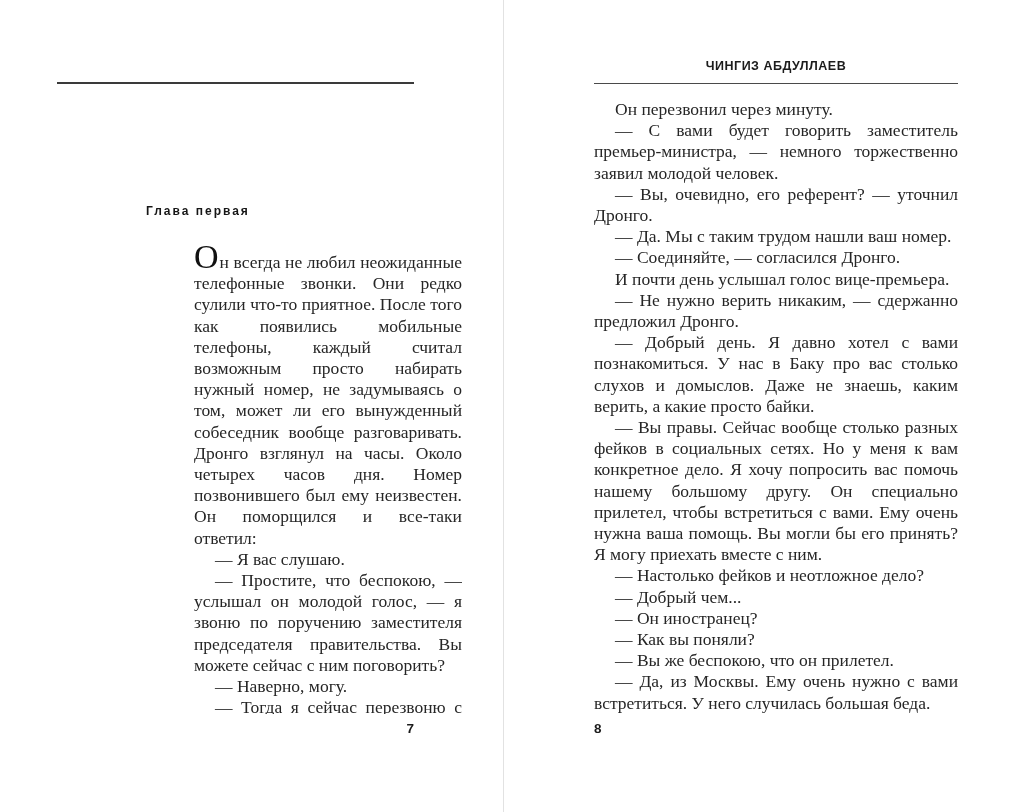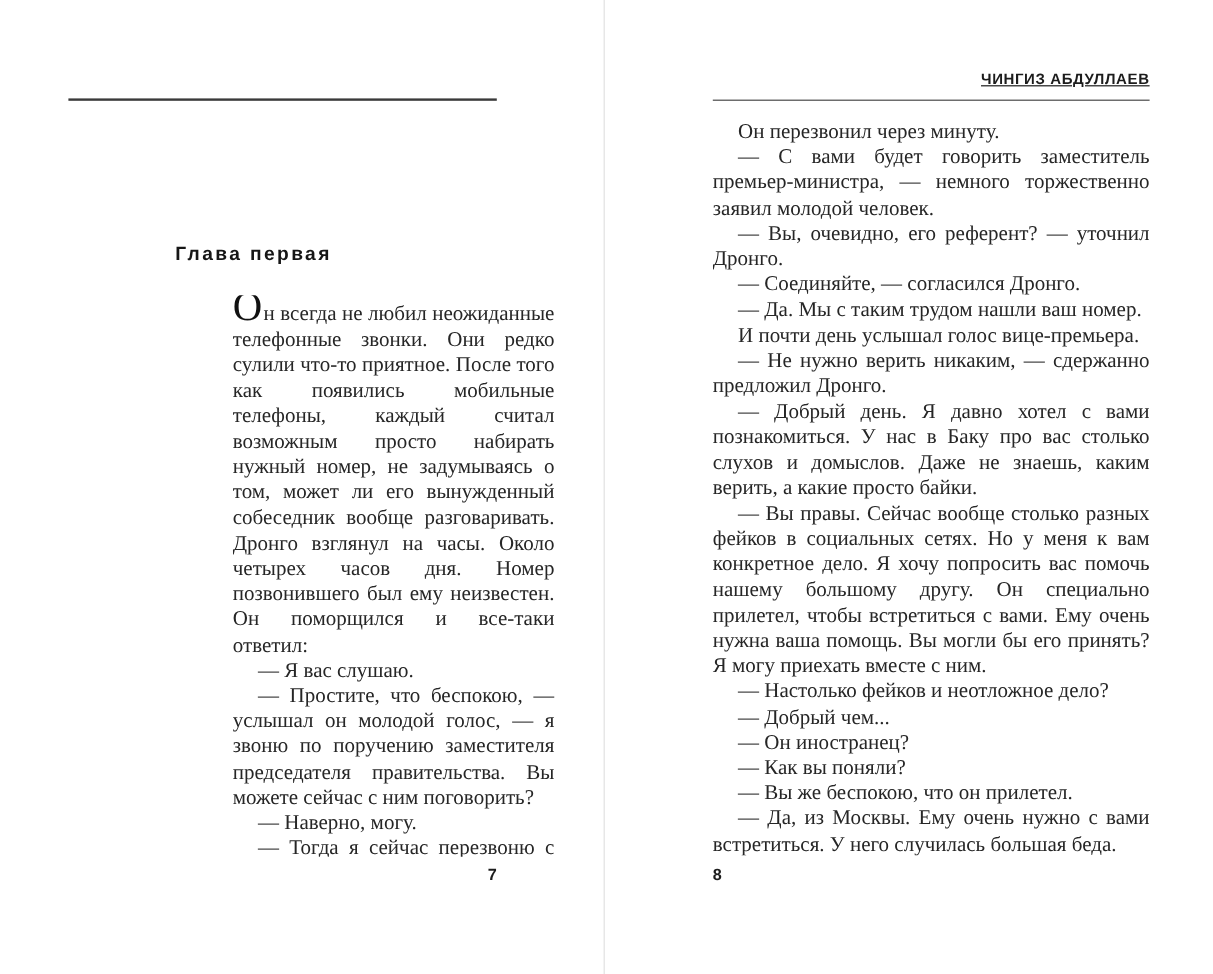--- a/index.html
+++ b/index.html
@@ -39,36 +39,35 @@
     top: 83px;
     width: 364px;
     height: 1px;
     background: #4a4a4a;
   }
   .running-head {
     position: absolute;
     left: 594px;
     top: 59px;
     width: 364px;
-    text-align: right;
+    text-align: center;
     font-family: "Liberation Sans", sans-serif;
     font-weight: bold;
     font-size: 12.5px;
     letter-spacing: 0.5px;
     color: #1c1c1c;
-    text-decoration: underline;
   }
   .chapter {
     position: absolute;
     left: 146px;
     top: 204px;
     margin: 0;
     font-family: "Liberation Sans", sans-serif;
     font-weight: bold;
-    font-size: 16px;
+    font-size: 12px;
     letter-spacing: 2px;
     color: #161616;
   }
   .body {
     position: absolute;
     overflow: hidden;
     font-size: 17.5px;
     line-height: 21.2px;
     text-align: justify;
   }
@@ -139,22 +138,22 @@
     <div class="pagenum num-left">7</div>
   </section>
 
   <section class="page-right">
     <div class="running-head">ЧИНГИЗ АБДУЛЛАЕВ</div>
     <div class="rule right-rule"></div>
     <div class="body right-body">
       <p class="para">Он перезвонил через минуту.</p>
       <p class="para">— С вами будет говорить заместитель премьер-министра, — немного торжественно заявил молодой человек.</p>
       <p class="para">— Вы, очевидно, его референт? — уточнил Дронго.</p>
+      <p class="para">— Да. Мы с таким трудом нашли ваш номер.</p>
       <p class="para">— Соединяйте, — согласился Дронго.</p>
-      <p class="para">— Да. Мы с таким трудом нашли ваш номер.</p>
       <p class="para">И почти день услышал голос вице-премьера.</p>
       <p class="para">— Не нужно верить никаким, — сдержанно предложил Дронго.</p>
       <p class="para">— Добрый день. Я давно хотел с вами познакомиться. У нас в Баку про вас столько слухов и домыслов. Даже не знаешь, каким верить, а какие просто байки.</p>
       <p class="para">— Вы правы. Сейчас вообще столько разных фейков в социальных сетях. Но у меня к вам конкретное дело. Я хочу попросить вас помочь нашему большому другу. Он специально прилетел, чтобы встретиться с вами. Ему очень нужна ваша помощь. Вы могли бы его принять? Я могу приехать вместе с ним.</p>
       <p class="para">— Настолько фейков и неотложное дело?</p>
       <p class="para">— Добрый чем...</p>
       <p class="para">— Он иностранец?</p>
       <p class="para">— Как вы поняли?</p>
       <p class="para">— Вы же беспокою, что он прилетел.</p>
       <p class="para">— Да, из Москвы. Ему очень нужно с вами встретиться. У него случилась большая беда.</p>

